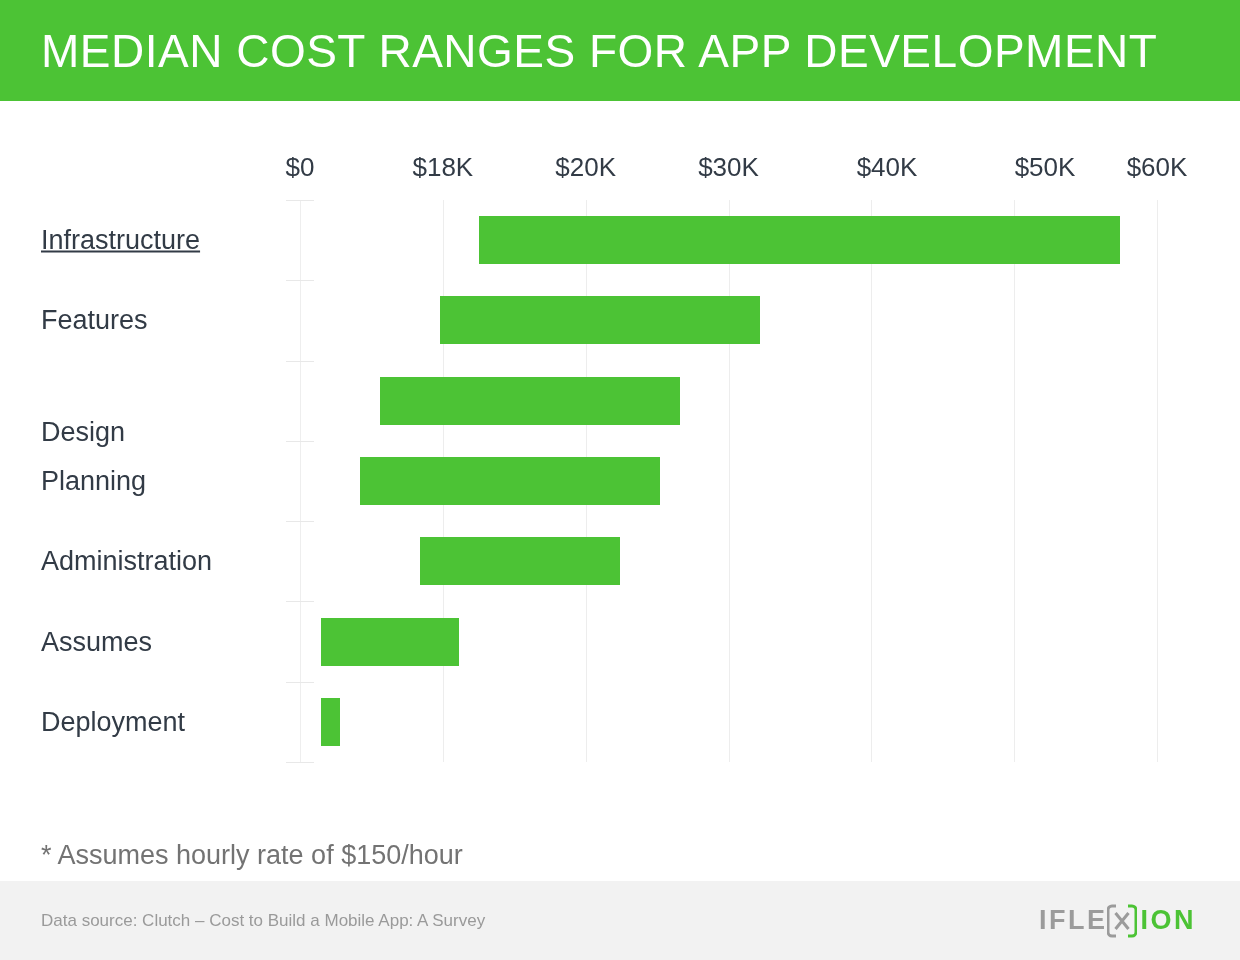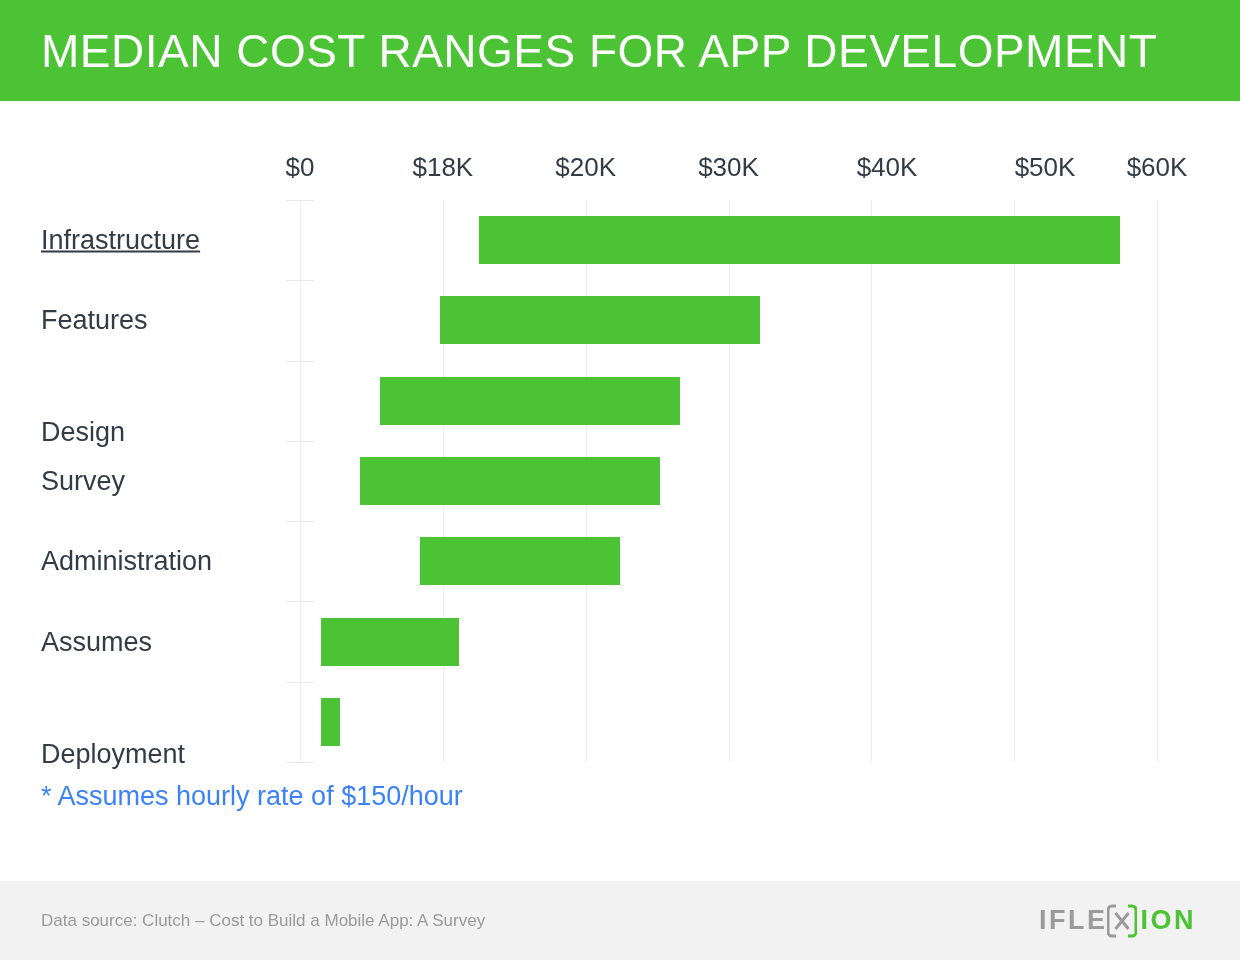--- a/index.html
+++ b/index.html
@@ -97,23 +97,23 @@
     transform: translateY(-50%);
     font-size: 27px;
     color: #323B46;
     white-space: nowrap;
     font-family: "Liberation Sans", sans-serif;
   }
 
   
   #footnote {
     position: absolute;
-    left: 41px; top: 781px;
+    left: 41px; top: 840px;
     font-size: 27px;
-    color: #3b82f6;
+    color: #737373;
     white-space: nowrap;
     font-family: "Liberation Sans", sans-serif;
   }
 
   
   #footer {
     position: absolute;
     left: 0; top: 881px;
     width: 1240px; height: 79px;
     background: #F2F2F2;
@@ -211,24 +211,24 @@
           </div>
           <div class="row" style="top: 481.714px; height: 80.2857px;">
             <div class="bar" style="left: 21.425px; width: 18.5683px; background: rgb(76, 195, 53);"></div>
           </div>
         </div>
     </div>
     <div id="cat-labels">
         <div class="cat-label" style="top: 139.143px; text-decoration: underline;">Infrastructure</div>
         <div class="cat-label" style="top: 219.429px;">Features</div>
         <div class="cat-label" style="top: 295px; margin-top: 36px;">Design</div>
-        <div class="cat-label" style="top: 380px;">Survey</div>
+        <div class="cat-label" style="top: 380px;">Planning</div>
         <div class="cat-label" style="top: 460.286px;">Administration</div>
         <div class="cat-label" style="top: 540.571px;">Assumes</div>
-        <div class="cat-label" style="top: 620.857px; margin-top: 32px;">Deployment</div>
+        <div class="cat-label" style="top: 620.857px;">Deployment</div>
       </div>
   </div>
 
   <div id="footnote">* Assumes hourly rate of $150/hour</div>
 
   <div id="footer">
     <div id="footer-source">Data source: Clutch – Cost to Build a Mobile App: A Survey</div>
     <div id="logo">
       <span class="logo-txt logo-left">IFLE</span>
       <span class="logo-mark">

